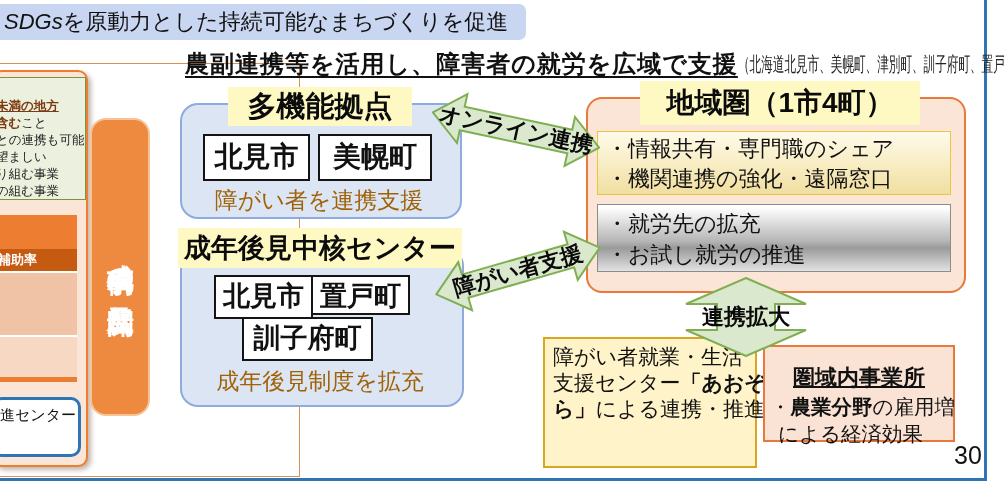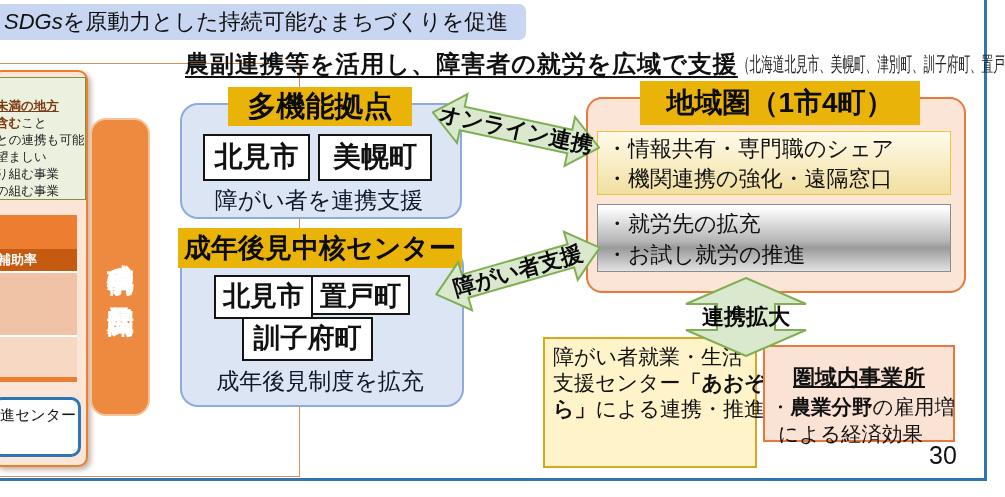--- a/index.html
+++ b/index.html
@@ -33,24 +33,24 @@
   .sub-row1{height:62px;background:#F1C3A6;border-bottom:2px solid #fff;}
   .sub-row2{height:40px;background:#F7D8C2;}
   #center-box{left:-8px;top:397px;width:89px;height:60px;background:#fff;border:3.5px solid #2E75B6;
               border-radius:10px;z-index:2;box-sizing:border-box;font-size:15px;padding:6px 0 0 5px;}
   #side-tab{left:90px;top:118px;width:60px;height:298px;background:#ED8A3F;border:2px solid #F6C396;
             border-radius:16px;z-index:2;display:flex;align-items:center;justify-content:center;box-sizing:border-box;}
   #side-tab span{writing-mode:vertical-rl;text-orientation:upright;color:#fff;font-weight:bold;
                  font-size:27px;letter-spacing:2px;line-height:1;}
   
   .blue-body{background:#DCE5F4;border:2px solid #8FAADC;border-radius:18px;z-index:3;}
-  .band{background:#eab308;z-index:4;text-align:center;font-weight:bold;color:#0b0b0b;white-space:nowrap;}
+  .band{background:#fef9c3;z-index:4;text-align:center;font-weight:bold;color:#0b0b0b;white-space:nowrap;}
   .city{background:#fff;border:2.5px solid #141414;z-index:5;text-align:center;font-weight:bold;
         font-size:28px;box-sizing:border-box;}
-  .caption{z-index:5;text-align:center;font-size:23px;color:#0f172a;white-space:nowrap;}
+  .caption{z-index:5;text-align:center;font-size:23px;color:#a16207;white-space:nowrap;}
   
   #region-body{left:586px;top:97px;width:376px;height:192px;background:#FBE5D6;border:2px solid #E8793A;
                border-radius:16px;z-index:3;}
   #region-share{left:597px;top:131px;width:354px;height:64px;z-index:4;box-sizing:border-box;
                 background:linear-gradient(#FFFBEA,#F1DFA0);border:1.5px solid #E9C63B;
                 font-size:22px;line-height:30px;padding:2px 0 0 8px;white-space:nowrap;}
   #region-work{left:597px;top:204px;width:354px;height:68px;z-index:4;box-sizing:border-box;
                background:linear-gradient(180deg,#ffffff 4%,#b5b5b5 55%,#9a9a9a 65%,#e2e2e2 100%);
                border:1.5px solid #8C8C8C;font-size:22px;line-height:31px;padding:3px 0 0 8px;white-space:nowrap;}
   
@@ -67,21 +67,21 @@
   #businesses .bld{font-weight:bold;}
   #businesses .ind{padding-left:13px;}
   
   .arrow-wrap{z-index:6;display:flex;align-items:center;justify-content:center;}
   .arrow-wrap svg{position:absolute;left:0;top:0;}
   .arrow-label{position:relative;font-weight:bold;font-size:22px;color:#0a0a0a;white-space:nowrap;}
   #arrow-online{left:430px;top:102px;width:172px;height:56px;transform:rotate(12deg);}
   #arrow-support{left:432px;top:243px;width:172px;height:56px;transform:rotate(-16deg);}
   #arrow-expand{left:683px;top:277px;width:126px;height:80px;}
   
-  #pageno{left:929px;top:441px;font-size:25px;z-index:2;}
+  #pageno{left:954px;top:441px;font-size:25px;z-index:2;}
 </style>
 </head>
 <body>
 
 <div id="slide">
 
   <div class="abs frame-line" style="left:984px;top:0;width:3px;height:481px;"></div>
   <div class="abs frame-line" style="left:0;top:478px;width:987px;height:3px;"></div>
 
   <div class="abs" id="outer-box"></div>

